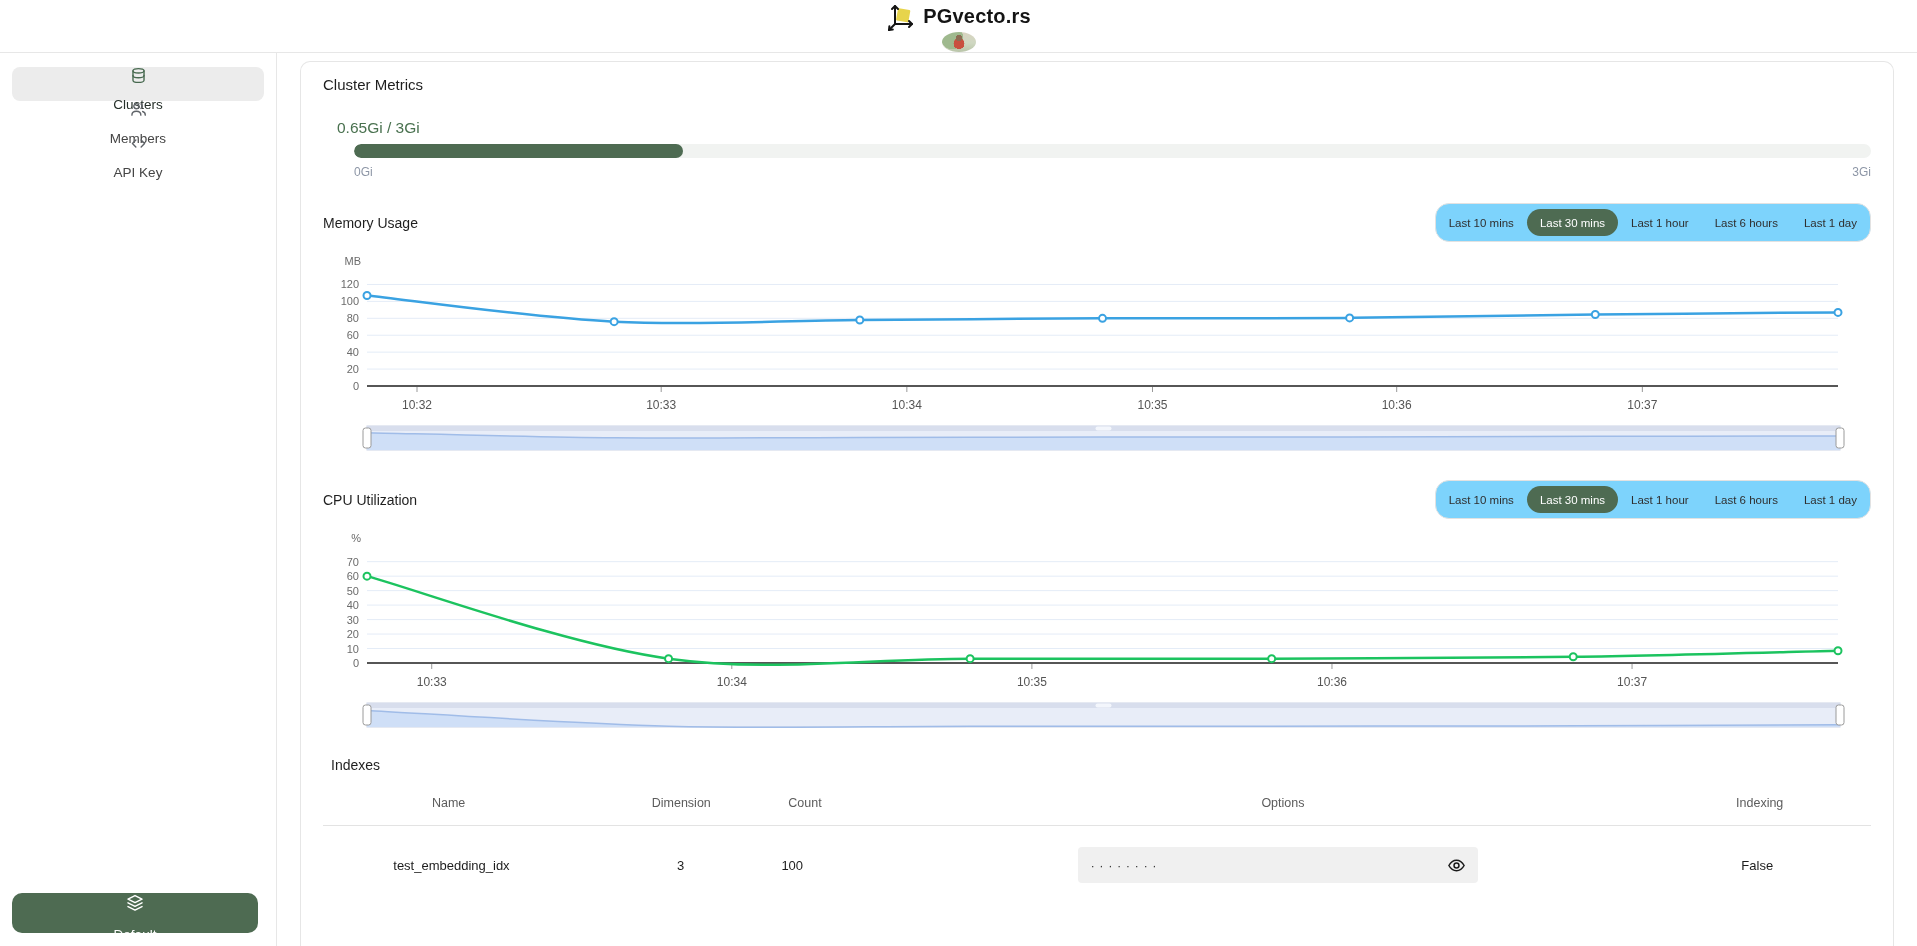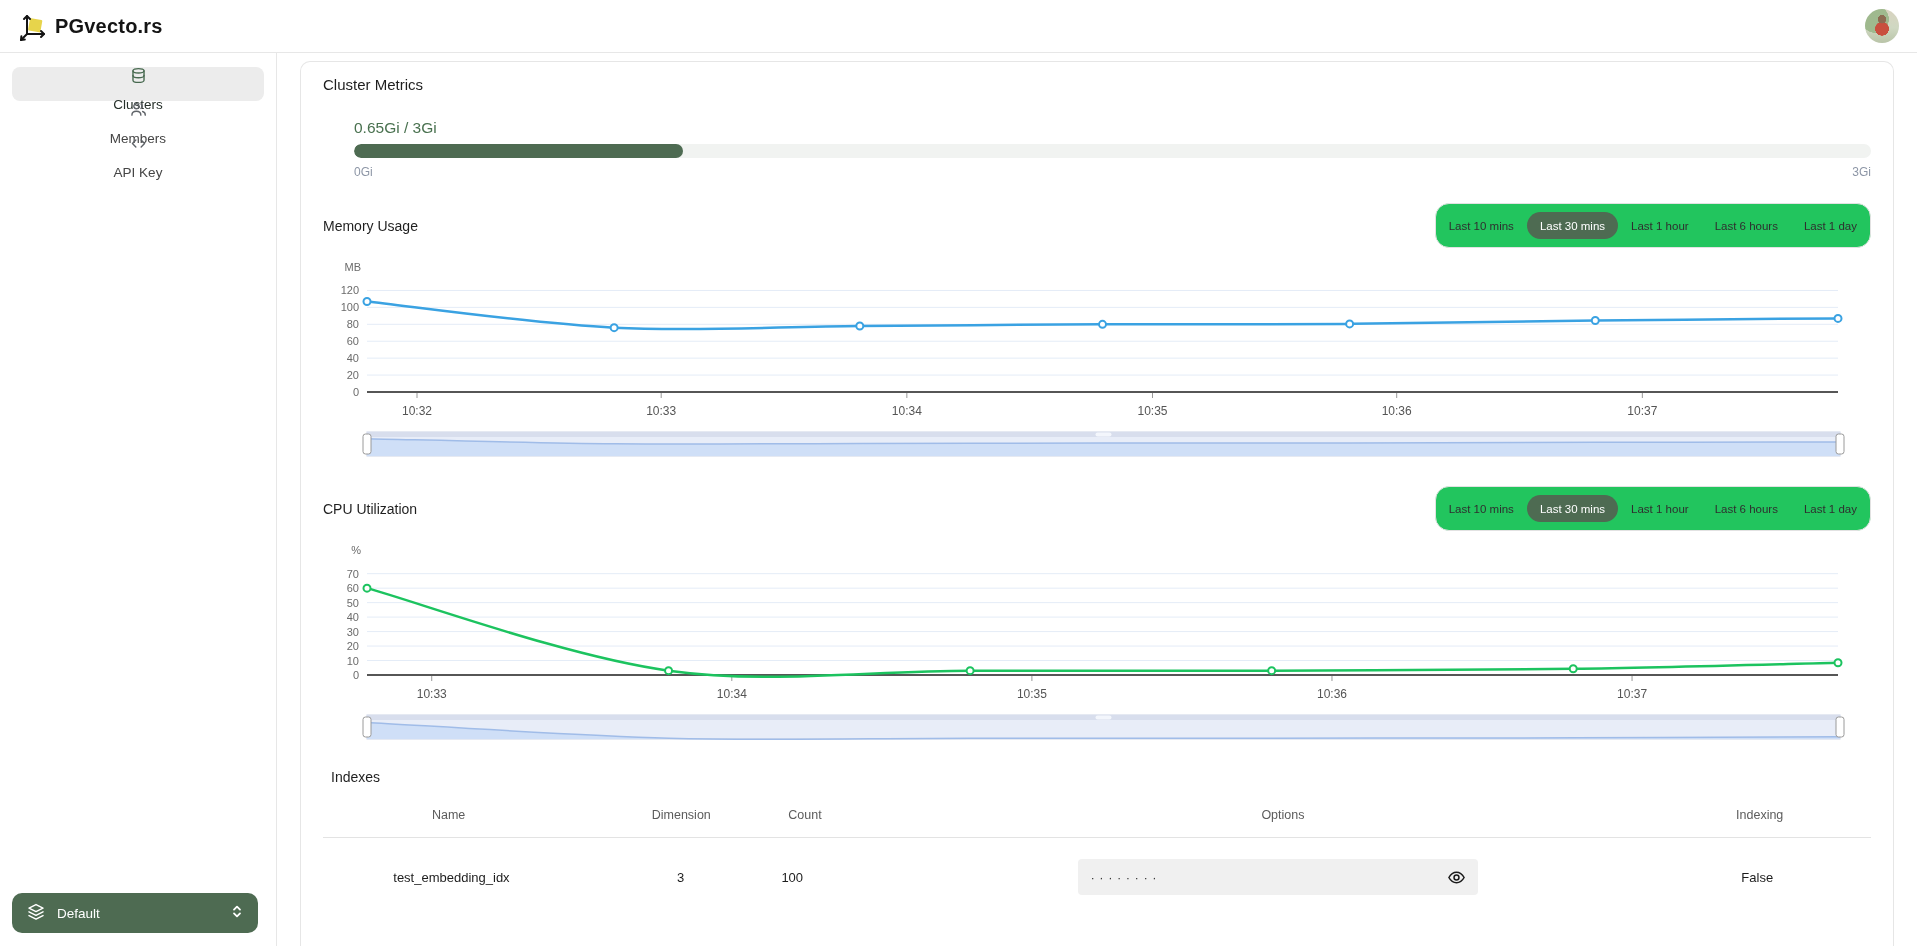--- a/index.html
+++ b/index.html
@@ -2,61 +2,61 @@
 <html><head>
 <meta charset="utf-8">
 <style>
   * { box-sizing: border-box; margin: 0; padding: 0; }
   html,body { width:1917px; height:946px; overflow:hidden; background:#fff;
     font-family:"Liberation Sans", sans-serif; color:#222; }
 
   
   .header { position:absolute; top:0; left:0; right:0; height:53px; background:#fff;
     border-bottom:1px solid #e7e7e7; display:flex; align-items:center; justify-content:space-between;
-    padding:0 18px; z-index:5; }
+    padding:0 18px; z-index:5;flex-direction:column; }
   .logo { display:flex; align-items:center; gap:7px; }
   .logo-text { font-size:20px; font-weight:700; color:#141414; letter-spacing:.2px; }
   .avatar { width:34px; height:34px; border-radius:50%; cursor:pointer;
     background:
       radial-gradient(circle at 50% 30%, #8d6b52 0 14%, transparent 15%),
       radial-gradient(circle at 50% 58%, #c94f3f 0 26%, transparent 27%),
       radial-gradient(circle at 30% 30%, #9fb98e 0 40%, transparent 41%),
       linear-gradient(180deg,#d9d3c0 0%, #cfd8c2 55%, #b9c4a8 100%); }
 
   
   .sidebar { position:absolute; top:53px; left:0; bottom:0; width:277px; background:#fff;
     border-right:1px solid #e7e7e7; padding:14px 12px; }
   .side-item { display:flex; align-items:center; gap:13px; height:34px; padding:0 13px;
     border-radius:8px; font-size:13.5px; color:#454545; cursor:pointer;flex-direction:column; }
   .side-item .ic { display:flex; color:#5f6368; }
   .side-item.active { background:#ececec; color:#26302a; font-weight:400; }
   .side-item.active .ic { color:#47694f; }
   .workspace-btn { position:absolute; left:12px; bottom:13px; width:246px; height:40px;
     background:#4e6b52; border-radius:10px; color:#fff; display:flex; align-items:center;
-    padding:0 14px; gap:11px; font-size:13.5px; cursor:pointer; }
+    padding:0 14px; gap:11px; font-size:13.5px; cursor:pointer;flex-direction:column; }
   .workspace-btn .spacer { flex:1; }
 
   
   .panel { position:absolute; left:300px; top:61px; right:23px; bottom:0;
     border:1px solid #e6e6e6; border-bottom:none; border-radius:10px 10px 0 0;
     background:#fff; padding:14px 22px 0; overflow:hidden; }
   .page-title { font-size:15px; font-weight:500; color:#1e1e1e; margin-bottom:26px; }
   .section-title { font-size:14px; font-weight:400; color:#1f1f1f; }
 
   
-  .storage-value { margin:22px 0 7px 31px; font-size:15.5px; color:#49714f; }
+  .storage-value { margin:22px 0 7px 14px; font-size:15.5px; color:#49714f; }
   .progress-track { margin-left:31px; height:14px; background:#f1f3f1; border-radius:7px; overflow:hidden; }
   .progress-fill { height:100%; background:#4e6b52; border-radius:7px; }
   .range-labels { margin:7px 0 24px 31px; display:flex; justify-content:space-between;
     font-size:12px; color:#8d96a6; }
 
   
   .chart-head { display:flex; align-items:center; justify-content:space-between; margin:4px 0 10px; }
   .range-group { display:flex; align-items:center; border:1px solid #e2e2e2; border-radius:14px;
-    height:45px; background:#22c55e; overflow:hidden; }
+    height:39px; background:#7dd3fc; overflow:hidden; }
   .range-btn { height:27px; padding:0 13px; display:flex; align-items:center; font-size:11.5px;
     color:#2f2f2f; background:transparent; border:none; cursor:pointer;
     font-family:"Liberation Sans", sans-serif; white-space:nowrap; }
   .range-btn.sel { background:#4e6b52; color:#fff; border-radius:13.5px; font-weight:500; }
 
   .chart-mount { height:168px; }
   .slider-mount { height:30px; margin:4px 0 26px; }
   svg text.ax  { font-family:"Liberation Sans",sans-serif; font-size:11px; fill:#6b6b6b; }
   svg text.axx { font-family:"Liberation Sans",sans-serif; font-size:12px; fill:#555; }
 

